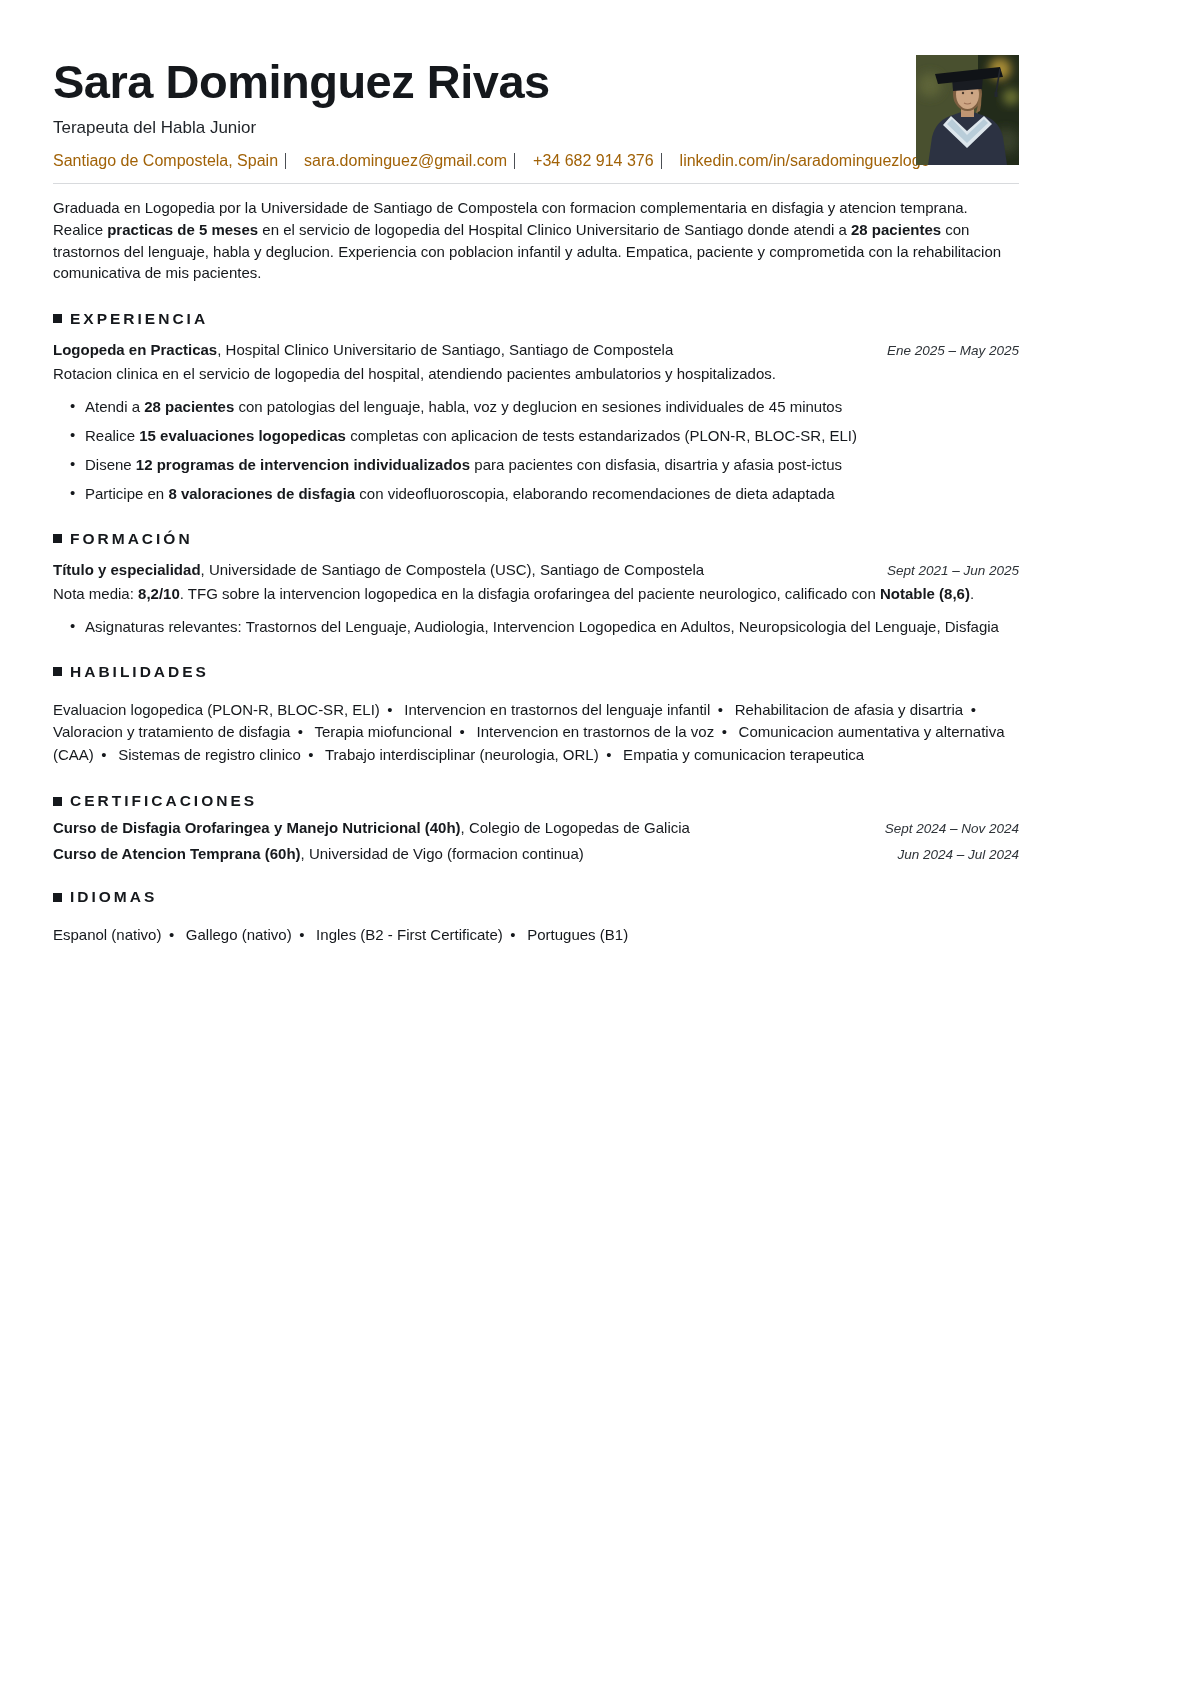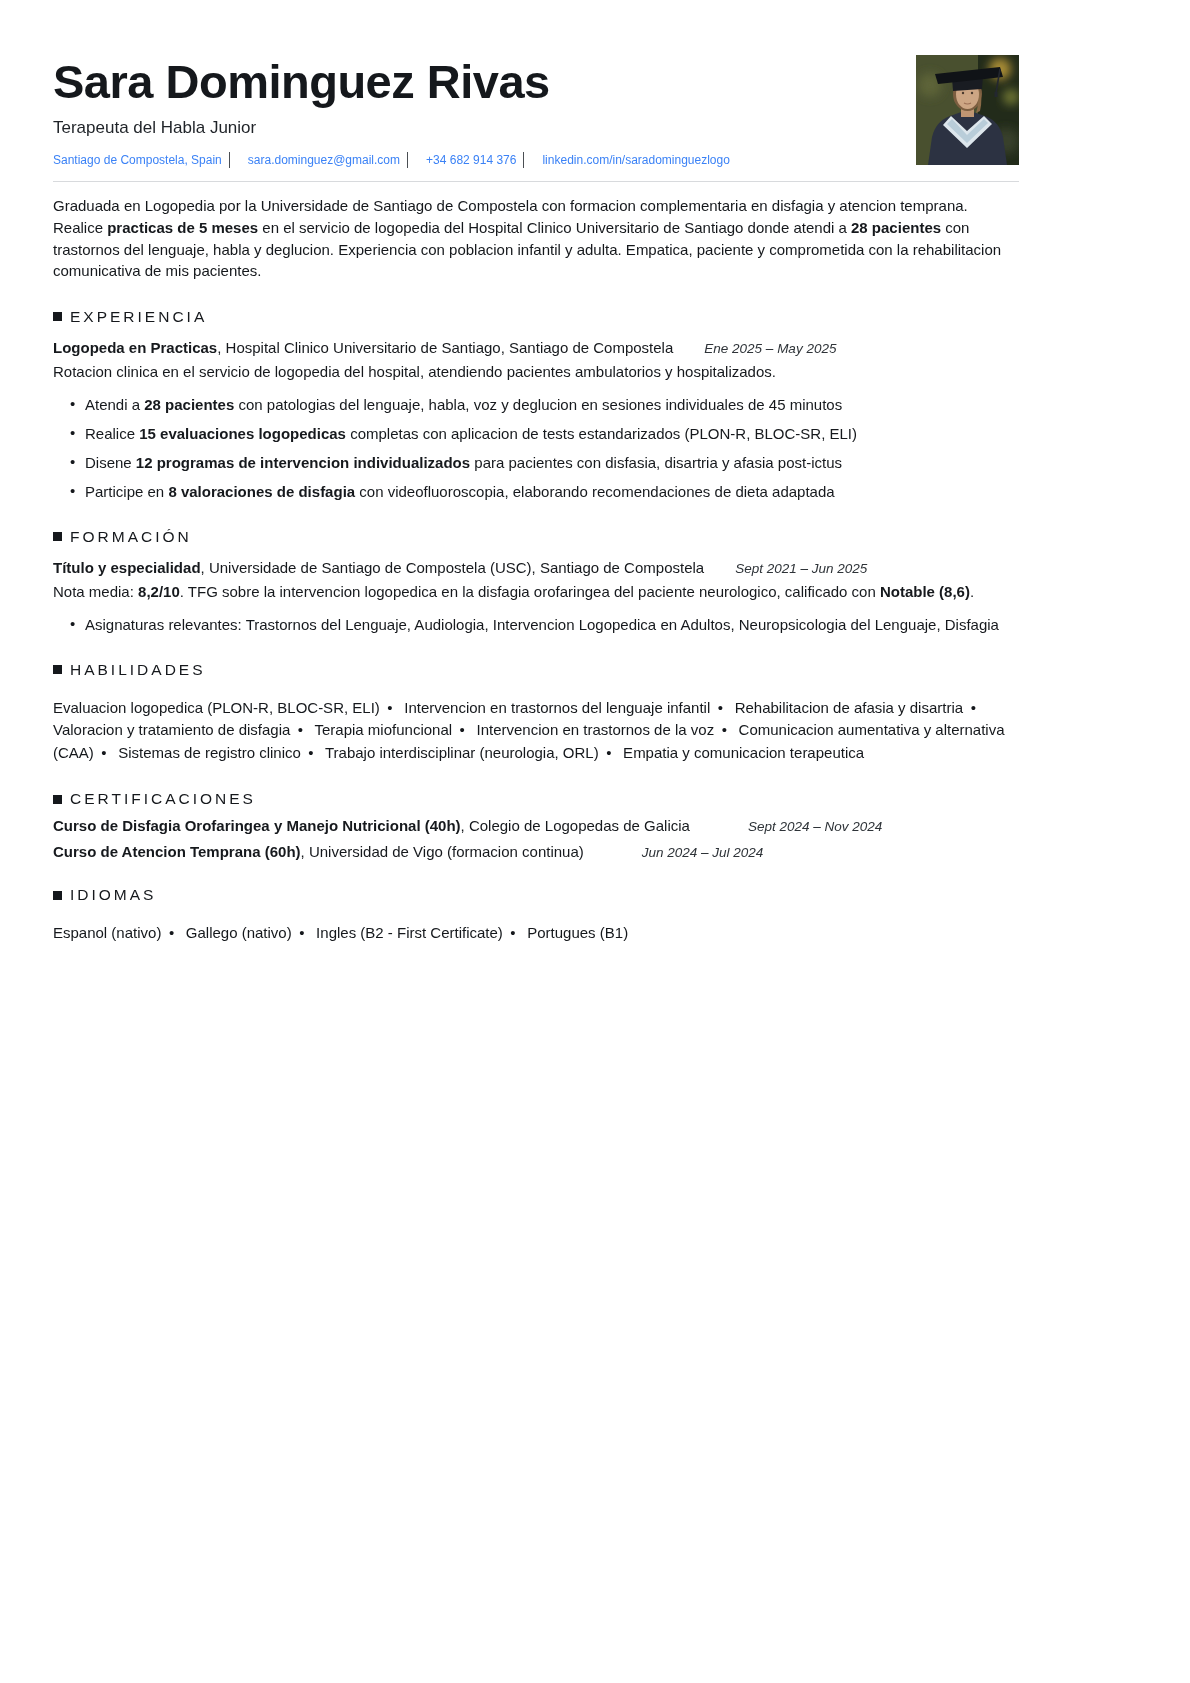--- a/index.html
+++ b/index.html
@@ -29,22 +29,22 @@
   }
   .job-title {
     margin-top: 12px;
     font-size: 17px;
     color: #1f2328;
   }
   .contact-row {
     margin-top: 14px;
     display: flex;
     align-items: center;
-    font-size: 12px;
-    color: #3b82f6;
+    font-size: 16px;
+    color: #a16207;
   }
   .contact-sep {
     display: inline-block;
     width: 1px;
     height: 16px;
     background: #4a4e53;
     margin: 0 18px 0 7px;
   }
   .photo-box {
     position: absolute;
@@ -64,33 +64,34 @@
     margin-top: 13px;
     font-size: 15px;
     line-height: 1.44;
     color: #15181c;
   }
   .sec-h {
     display: flex;
     align-items: center;
     margin-top: 26px;
     font-size: 15.5px;
-    font-weight: normal;
+    font-weight: bold;
     letter-spacing: 3px;
     color: #15181c;
   }
   .sec-h .marker {
     width: 9px;
     height: 9px;
     background: #15181c;
     margin-right: 8px;
     flex: 0 0 auto;
   }
   .entry-head {
     display: flex;
+    justify-content: space-between;
     align-items: baseline;
     margin-top: 13px;
     font-size: 15px;
   }
   .entry-head .left b { font-weight: bold; }
   .dates {
     font-style: italic;
     font-size: 13.5px;
     color: #2e3338;
     white-space: nowrap;

